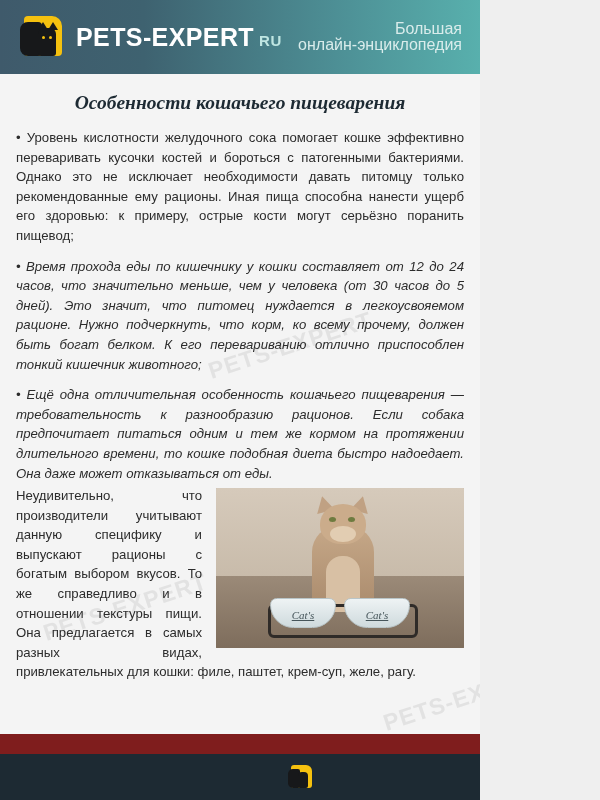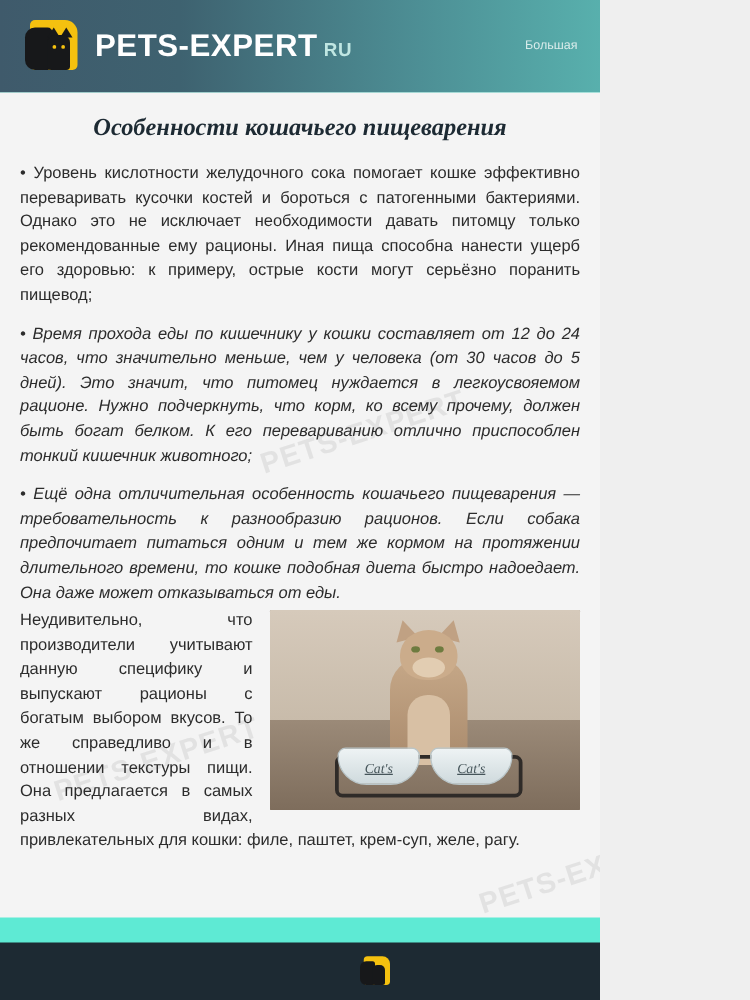--- a/index.html
+++ b/index.html
@@ -10,21 +10,21 @@
     width: 600px;
     height: 800px;
     background: #efefef;
     font-family: "Liberation Sans", sans-serif;
     overflow: hidden;
   }
   .page {
     position: relative;
     width: 480px;
     height: 800px;
-    background: #5eead4;
+    background: #7f1d1d;
     overflow: hidden;
   }
 
   
   .header {
     position: relative;
     height: 74px;
     background: linear-gradient(90deg, #3f5a6b 0%, #3e6270 30%, #4d8f95 70%, #58b0ad 100%);
     display: flex;
     align-items: center;
@@ -96,21 +96,21 @@
   }
   .wordmark .tld {
     color: #bfe6e2;
     font-size: 15px;
     font-weight: bold;
     letter-spacing: 0.5px;
   }
   .tagline {
     text-align: right;
     color: #d9eceb;
-    font-size: 10px;
+    font-size: 16px;
     line-height: 16px;
     padding-right: 4px;
   }
 
   
   .article {
     position: relative;
     background: #f4f4f4;
     padding: 16px 16px 0 16px;
     height: 660px;
@@ -326,20 +326,21 @@
         <div class="eye1"></div>
         <div class="eye2"></div>
       </div>
       <div class="wordmark">
         <span class="main">PETS-EXPERT</span>
         <span class="tld">RU</span>
       </div>
     </div>
     <div class="tagline">
       <div>Большая</div>
+      <div>онлайн-энциклопедия</div>
     </div>
   </div>
 
   <div class="article">
 
     <div class="watermarks">
       <div class="wm a">PETS-EXPERT</div>
       <div class="wm b">PETS-EXPERT</div>
       <div class="wm c">PETS-EXPERT</div>
     </div>

